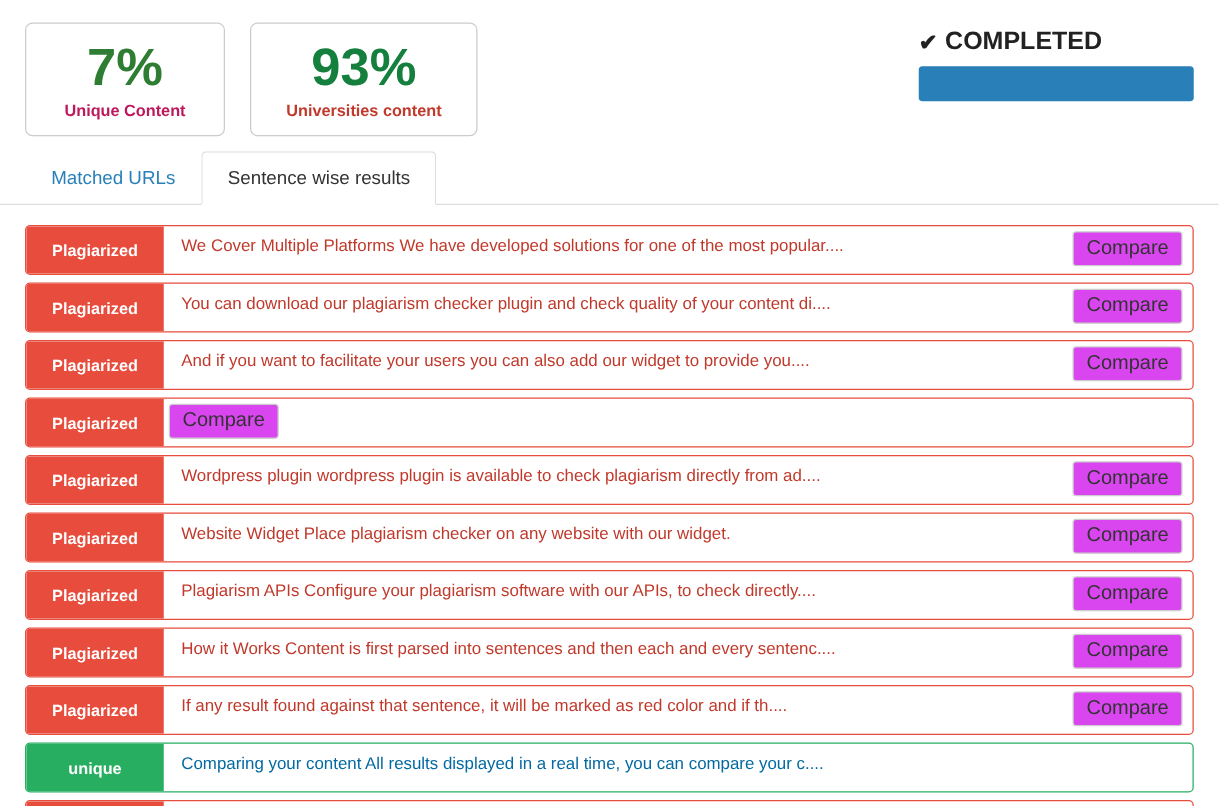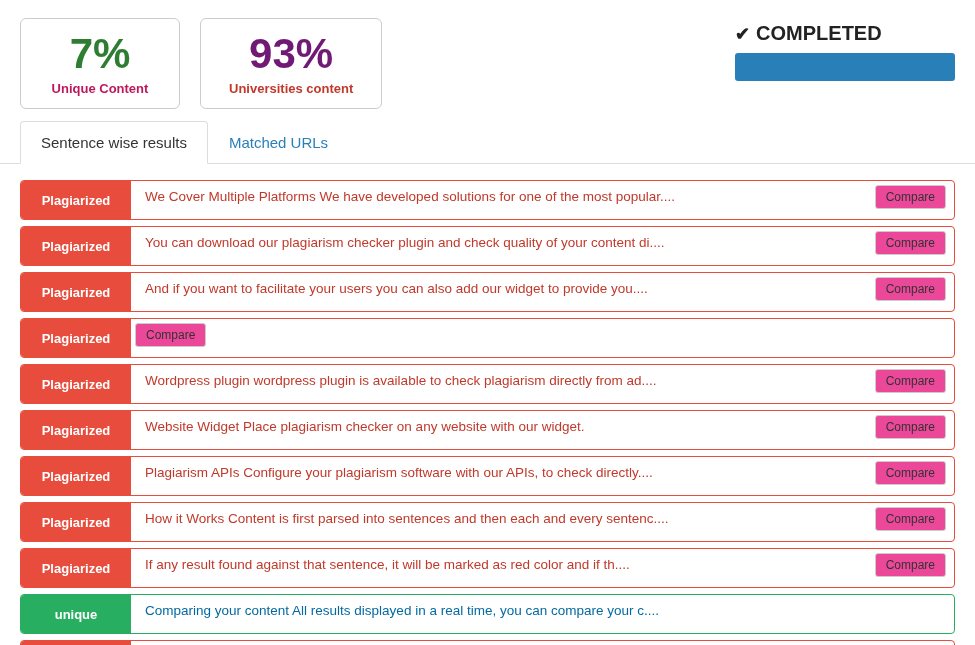--- a/index.html
+++ b/index.html
@@ -27,21 +27,21 @@
     }
     .stat-percent-green {
       font-size: 42px;
       font-weight: bold;
       color: #2e7d32;
       line-height: 1.1;
     }
     .stat-percent-red {
       font-size: 42px;
       font-weight: bold;
-      color: #701a75;
+      color: #15803d;
       line-height: 1.1;
     }
     .stat-label-green {
       font-weight: bold;
       color: #be185d;
       font-size: 13px;
       margin-top: 4px;
     }
     .stat-label-red {
       font-weight: bold;
@@ -146,23 +146,23 @@
       font-size: 13.5px;
     }
     .result-text-unique {
       color: #0369a1;
     }
     .compare-btn {
       margin: 4px 8px 4px 4px;
       padding: 4px 10px;
       border: 1px solid #ccc;
       border-radius: 3px;
-      background: #ec4899;
+      background: #d946ef;
       color: #333;
-      font-size: 12px;
+      font-size: 16px;
       cursor: pointer;
       white-space: nowrap;
     }
   </style>
 </head>
 <body>
 
 <div class="top-section">
   <div class="stat-box">
     <div class="stat-percent-green">7%</div>
@@ -175,25 +175,25 @@
   <div class="completed-area">
     <div class="completed-label">
       <span class="checkmark">✔</span>
       <span>COMPLETED</span>
     </div>
     <div class="completed-bar"></div>
   </div>
 </div>
 
 <div class="tabs-section">
+  <div class="tab tab-inactive">
+    <span>Matched URLs</span>
+  </div>
   <div class="tab tab-active">
     <span>Sentence wise results</span>
-  </div>
-  <div class="tab tab-inactive">
-    <span>Matched URLs</span>
   </div>
 </div>
 
 <div class="results-section" id="results-container">
 <div class="result-row">
       <div class="badge badge-plagiarized">Plagiarized</div>
       <div class="result-text">We Cover Multiple Platforms We have developed solutions for one of the most popular....</div>
       <button class="compare-btn">Compare</button>
     </div>
     <div class="result-row">

